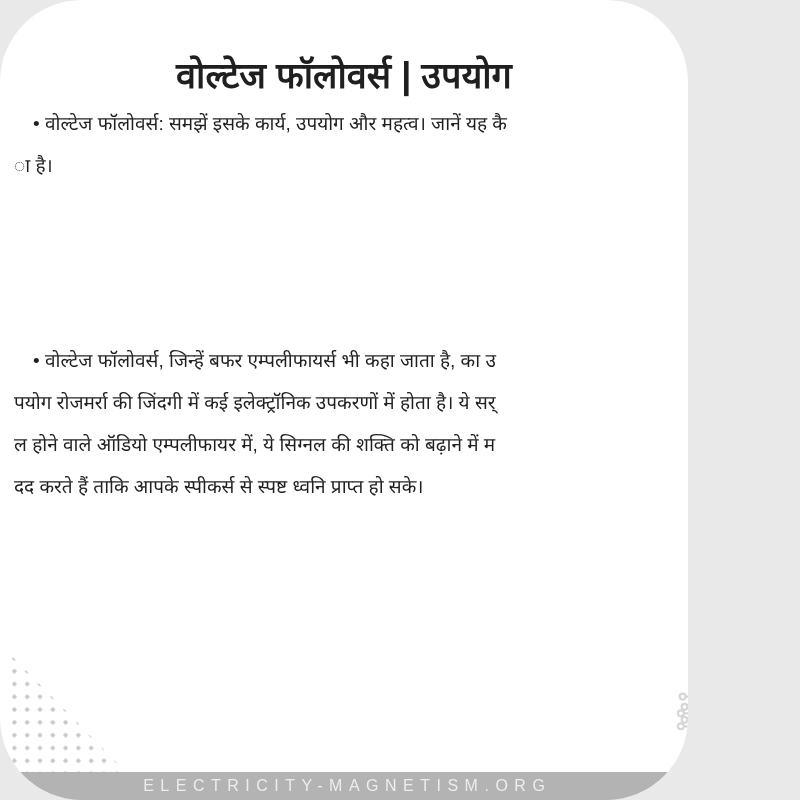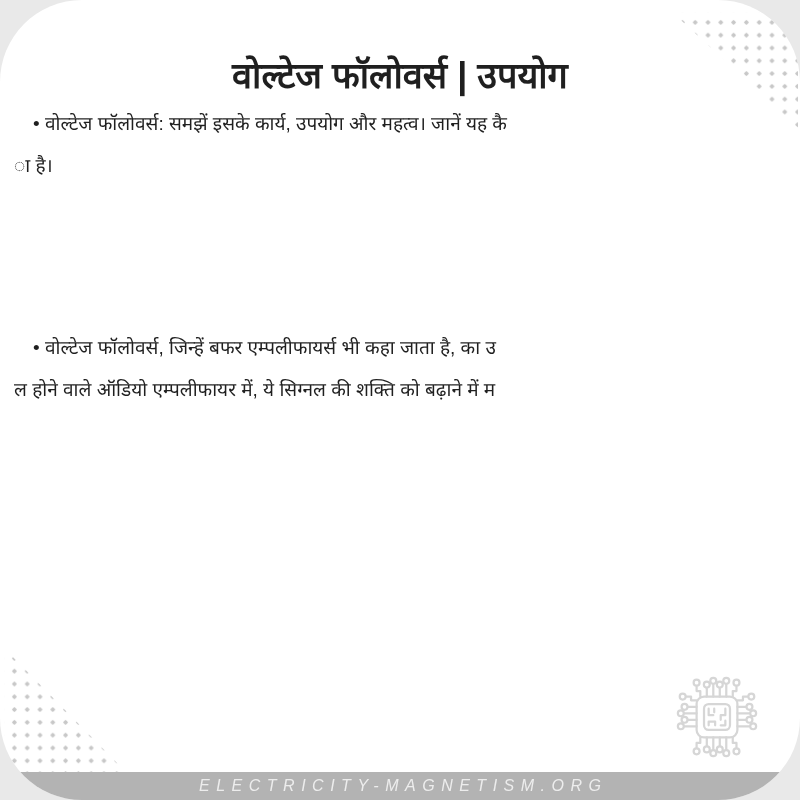--- a/index.html
+++ b/index.html
@@ -2,21 +2,21 @@
 <html style="--page-bg: #e9e9e9; --card-bg: #ffffff; --text: #1f1f1f; --bar-bg: #b3b3b3; --bar-text: #ededed; --dots: #c8c8c8; --icon: #d6d6d6;"><head>
 <meta charset="utf-8">
 <style>
   html, body { margin: 0; padding: 0; }
   body {
     width: 800px; height: 800px;
     background: var(--page-bg, #e9e9e9);
     font-family: "Liberation Sans", "DejaVu Sans", sans-serif;
     overflow: hidden;
   }
-  .stage { position: relative; width: 800px; height: 800px; }
+  .stage { position: relative; width: 688px; height: 800px; }
 
   .card {
     position: absolute; inset: 0;
     background: var(--card-bg, #ffffff);
     border-radius: 82px;
     overflow: hidden;
   }
 
   .page-title {
     position: absolute; top: 29px; left: 0; right: 0;
@@ -31,21 +31,21 @@
     font-size: 35px; line-height: 1.25;
     color: var(--text, #1f1f1f);
   }
 
   .para {
     position: absolute; left: 14px; right: 8px;
     font-size: 19px;
     color: var(--text, #1f1f1f);
   }
   .para-intro { top: 103px; }
-  .para-body  { top: 327px; }
+  .para-body  { top: 340px; }
   .tline { line-height: 42px; white-space: nowrap; overflow: hidden; }
   .para .tline:first-child { text-indent: 19px; }
 
   .dots {
     position: absolute;
     background-image: radial-gradient(circle, var(--dots, #c8c8c8) 1.9px, transparent 2.3px);
     background-size: 12.8px 12.8px;
     background-position: 4px 4px;
   }
   .dots-tr {
@@ -66,21 +66,20 @@
     position: absolute; left: 0; right: 0; bottom: 0; height: 28px;
     background: var(--bar-bg, #b3b3b3);
     display: flex; align-items: center; justify-content: center;
   }
   .footer-text {
     color: var(--bar-text, #ededed);
     font-size: 16px;
     letter-spacing: 6.5px;
     text-indent: 6.5px;
     font-weight: 400;
-    font-style: italic;
   }
 </style>
 </head>
 <body>
 
 <div class="stage">
   <div class="card">
 
     <div class="dots dots-tr"></div>
     <div class="dots dots-bl"></div>
@@ -88,21 +87,23 @@
     <h1 class="page-title">वोल्टेज फॉलोवर्स | उपयोग</h1>
 
     <div class="para para-intro">
         <div class="tline">• वोल्टेज फॉलोवर्स: समझें इसके कार्य, उपयोग और महत्व। जानें यह कै</div>
         <div class="tline">ा है।</div>
       </div>
 
 
     <div class="para para-body">
         <div class="tline">• वोल्टेज फॉलोवर्स, जिन्हें बफर एम्पलीफायर्स भी कहा जाता है, का उ</div>
+        <div class="tline">पयोग रोजमर्रा की जिंदगी में कई इलेक्ट्रॉनिक उपकरणों में होता है। ये सर्</div>
         <div class="tline">ल होने वाले ऑडियो एम्पलीफायर में, ये सिग्नल की शक्ति को बढ़ाने में म</div>
+        <div class="tline">दद करते हैं ताकि आपके स्पीकर्स से स्पष्ट ध्वनि प्राप्त हो सके।</div>
       </div>
 
     <svg class="chip" viewBox="0 0 110 110" xmlns="http://www.w3.org/2000/svg">
       <g fill="none" stroke="#d6d6d6" stroke-width="2.4" stroke-linejoin="round" stroke-linecap="round">
         <rect x="33" y="33" width="44" height="44" rx="8"></rect>
         <rect x="41" y="41" width="28" height="28" rx="5"></rect>
         <path d="M46 46 v7 h5"></path>
         <path d="M46 64 v-4 h6"></path>
         <path d="M53 64 v-4"></path>
         <path d="M64 46 v7 h-5 v5"></path>

